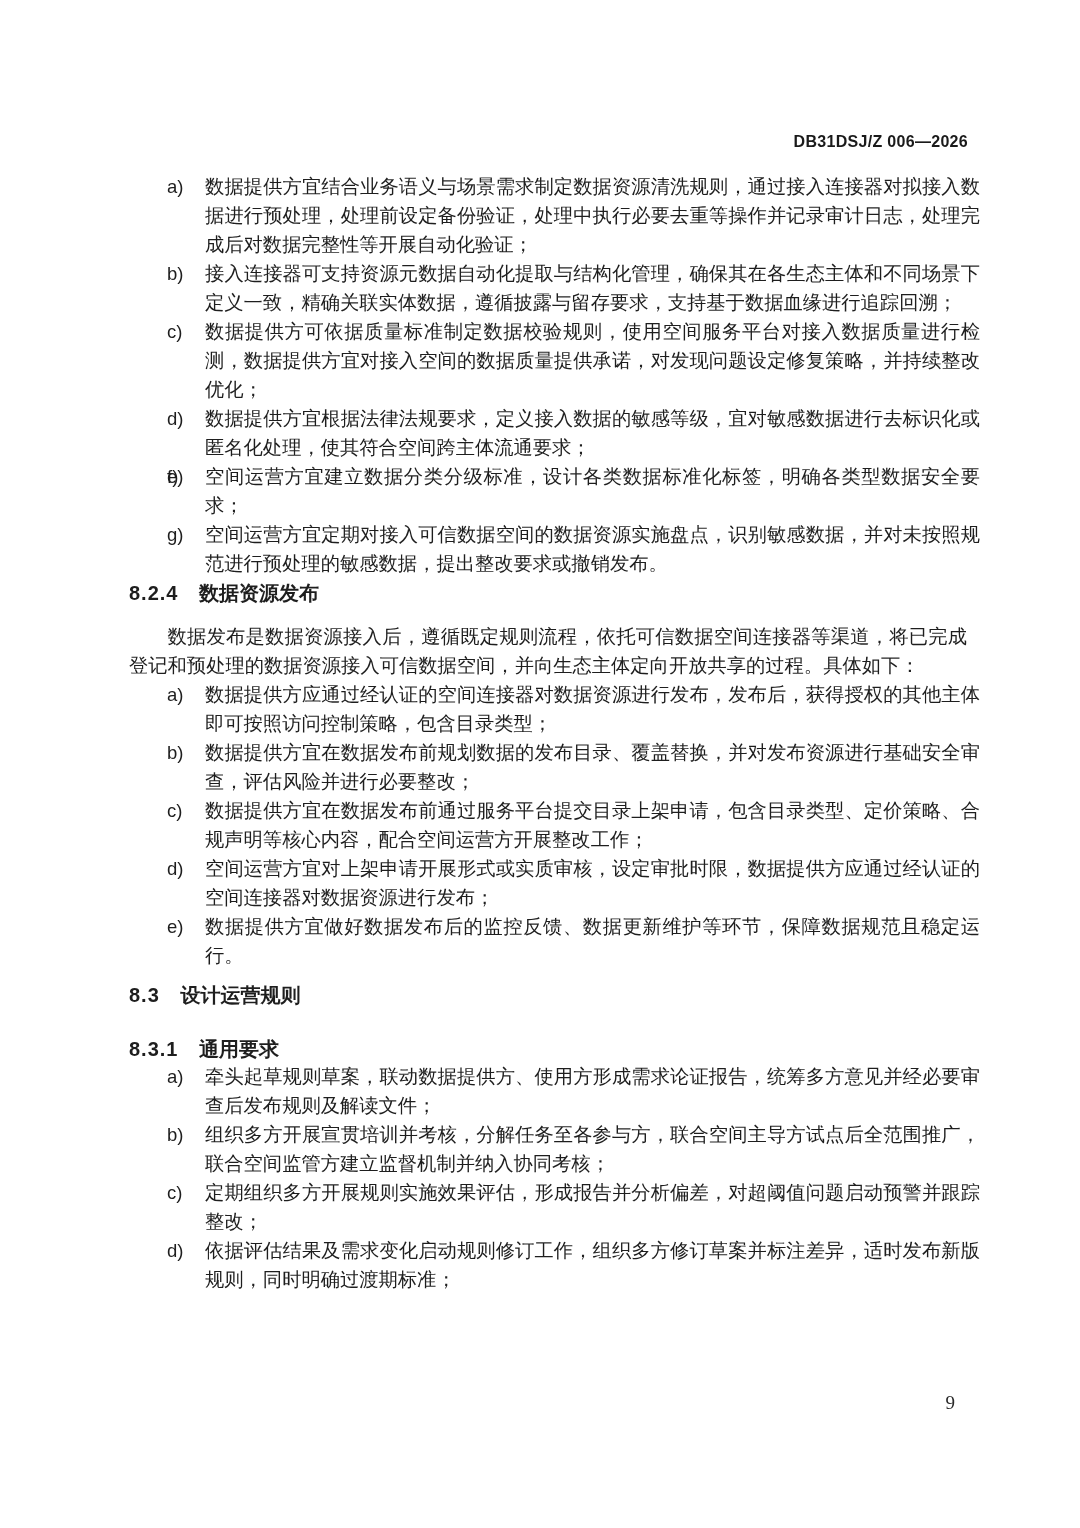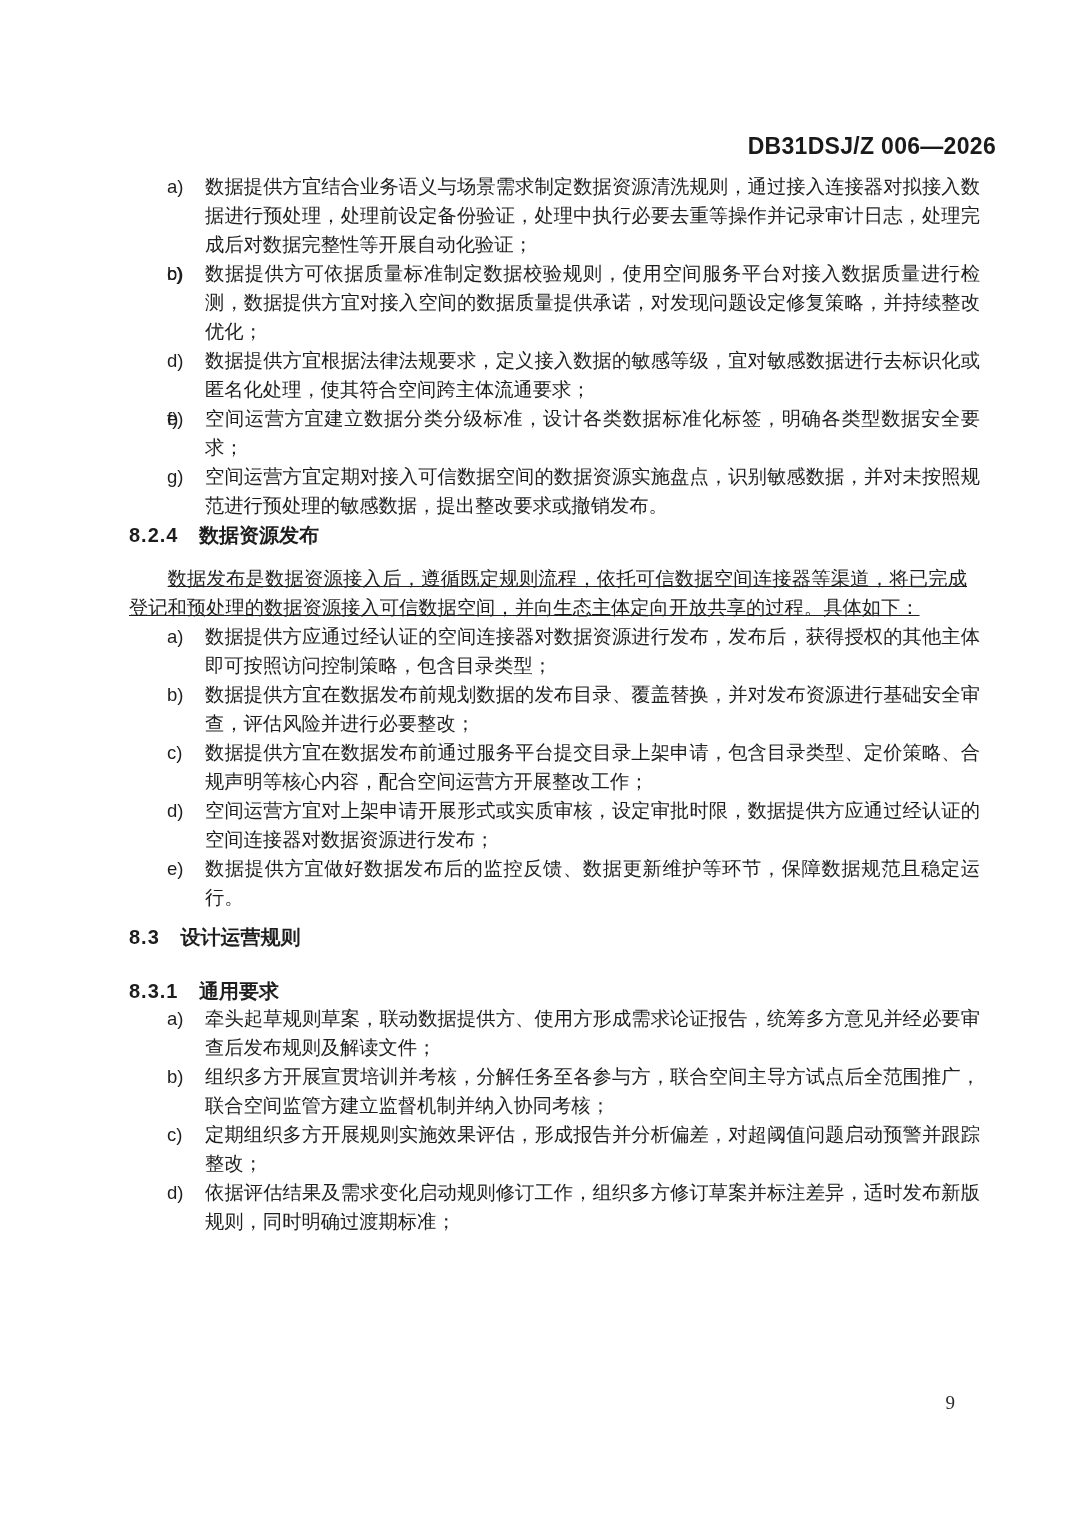--- a/index.html
+++ b/index.html
@@ -9,23 +9,23 @@
     height: 1528px;
     margin: 0 auto;
     background: #ffffff;
     font-family: "Liberation Serif", "DejaVu Serif", serif;
     color: #1e1e1e;
     overflow: hidden;
   }
   .doc-header {
     position: absolute;
     top: 133px;
-    right: 84px;
+    right: 112px;
     font-family: "Liberation Sans", "DejaVu Sans", sans-serif;
-    font-size: 23px;
+    font-size: 16px;
     font-weight: 600;
     letter-spacing: 0.3px;
     color: #1a1a1a;
   }
   .content {
     position: absolute;
     left: 129px;
     top: 172px;
     width: 851px;
     font-size: 19.3px;
@@ -56,21 +56,20 @@
     margin: 0;
     text-align: left;
   }
   .heading .h-num { margin-right: 15px; letter-spacing: 1px; }
   .h-824 { margin-top: 2px; }
   .h-83  { margin-top: 12px; }
   .h-831 { margin-top: 28px; }
   .para {
     margin: 16px 13px 0 0;
     text-indent: 2em;
-    text-decoration: underline;
   }
   .page-number {
     position: absolute;
     top: 1392px;
     right: 125px;
     font-size: 19px;
     color: #2a2a2a;
   }
 </style>
 </head>
@@ -84,20 +83,21 @@
 
     <ol class="clause-list">
 
         <li class="clause-item">
           <span class="clause-label">a)</span>
           <span class="clause-text">数据提供方宜结合业务语义与场景需求制定数据资源清洗规则，通过接入连接器对拟接入数据进行预处理，处理前设定备份验证，处理中执行必要去重等操作并记录审计日志，处理完成后对数据完整性等开展自动化验证；</span>
         </li>
 
         <li class="clause-item">
           <span class="clause-label">b)</span>
+          <span class="clause-text">接入连接器可支持资源元数据自动化提取与结构化管理，确保其在各生态主体和不同场景下定义一致，精确关联实体数据，遵循披露与留存要求，支持基于数据血缘进行追踪回溯；</span>
         </li>
 
         <li class="clause-item">
           <span class="clause-label">c)</span>
           <span class="clause-text">数据提供方可依据质量标准制定数据校验规则，使用空间服务平台对接入数据质量进行检测，数据提供方宜对接入空间的数据质量提供承诺，对发现问题设定修复策略，并持续整改优化；</span>
         </li>
 
         <li class="clause-item">
           <span class="clause-label">d)</span>
           <span class="clause-text">数据提供方宜根据法律法规要求，定义接入数据的敏感等级，宜对敏感数据进行去标识化或匿名化处理，使其符合空间跨主体流通要求；</span>

